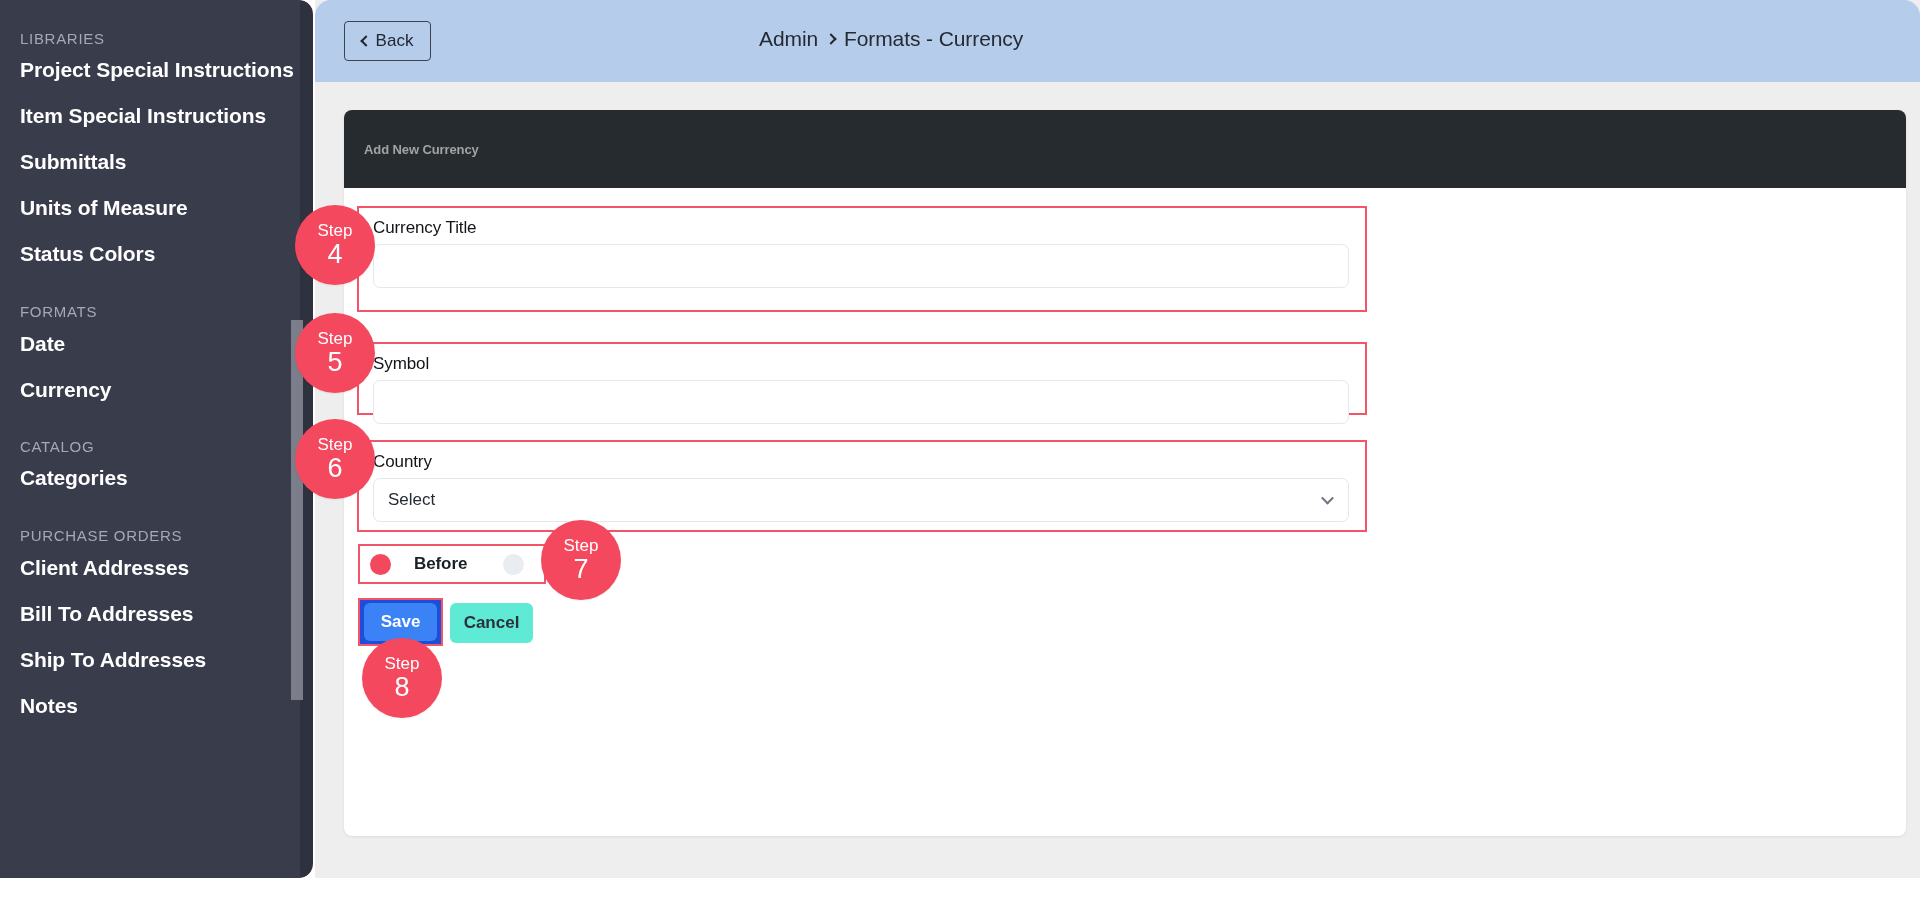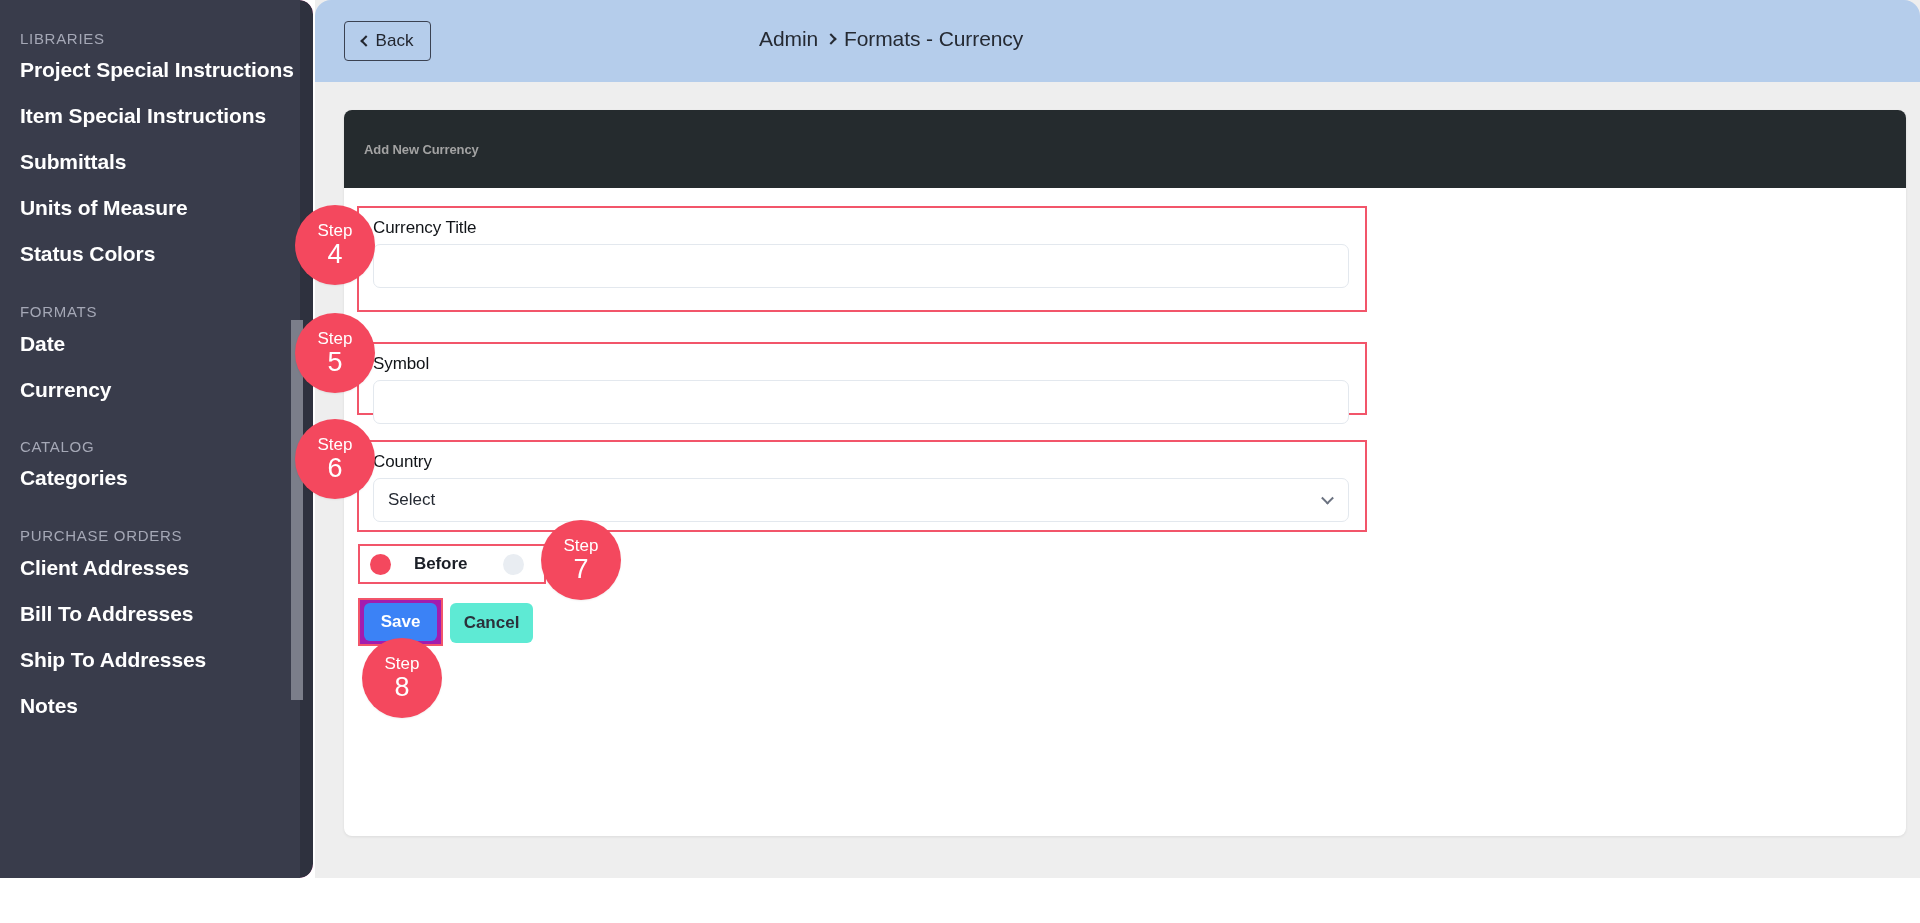--- a/index.html
+++ b/index.html
@@ -203,21 +203,21 @@
   .radio-label {
     font-size: 17px; font-weight: 700; color: #1b1f27;
     letter-spacing: -0.1px;
   }
 
   
   .save-wrap {
     position: absolute; left: 358px; top: 598px;
     width: 85px; height: 48px;
     border: 2px solid #f2556a;
-    background: #a21caf;
+    background: #1d4ed8;
     display: flex; align-items: center; justify-content: center;
   }
   .save-btn {
     width: 73px; height: 38px;
     background: #3b82f6;
     border: none; border-radius: 6px;
     color: #ffffff;
     font-size: 17px; font-weight: 700;
     font-family: "Liberation Sans", sans-serif;
     cursor: pointer;

